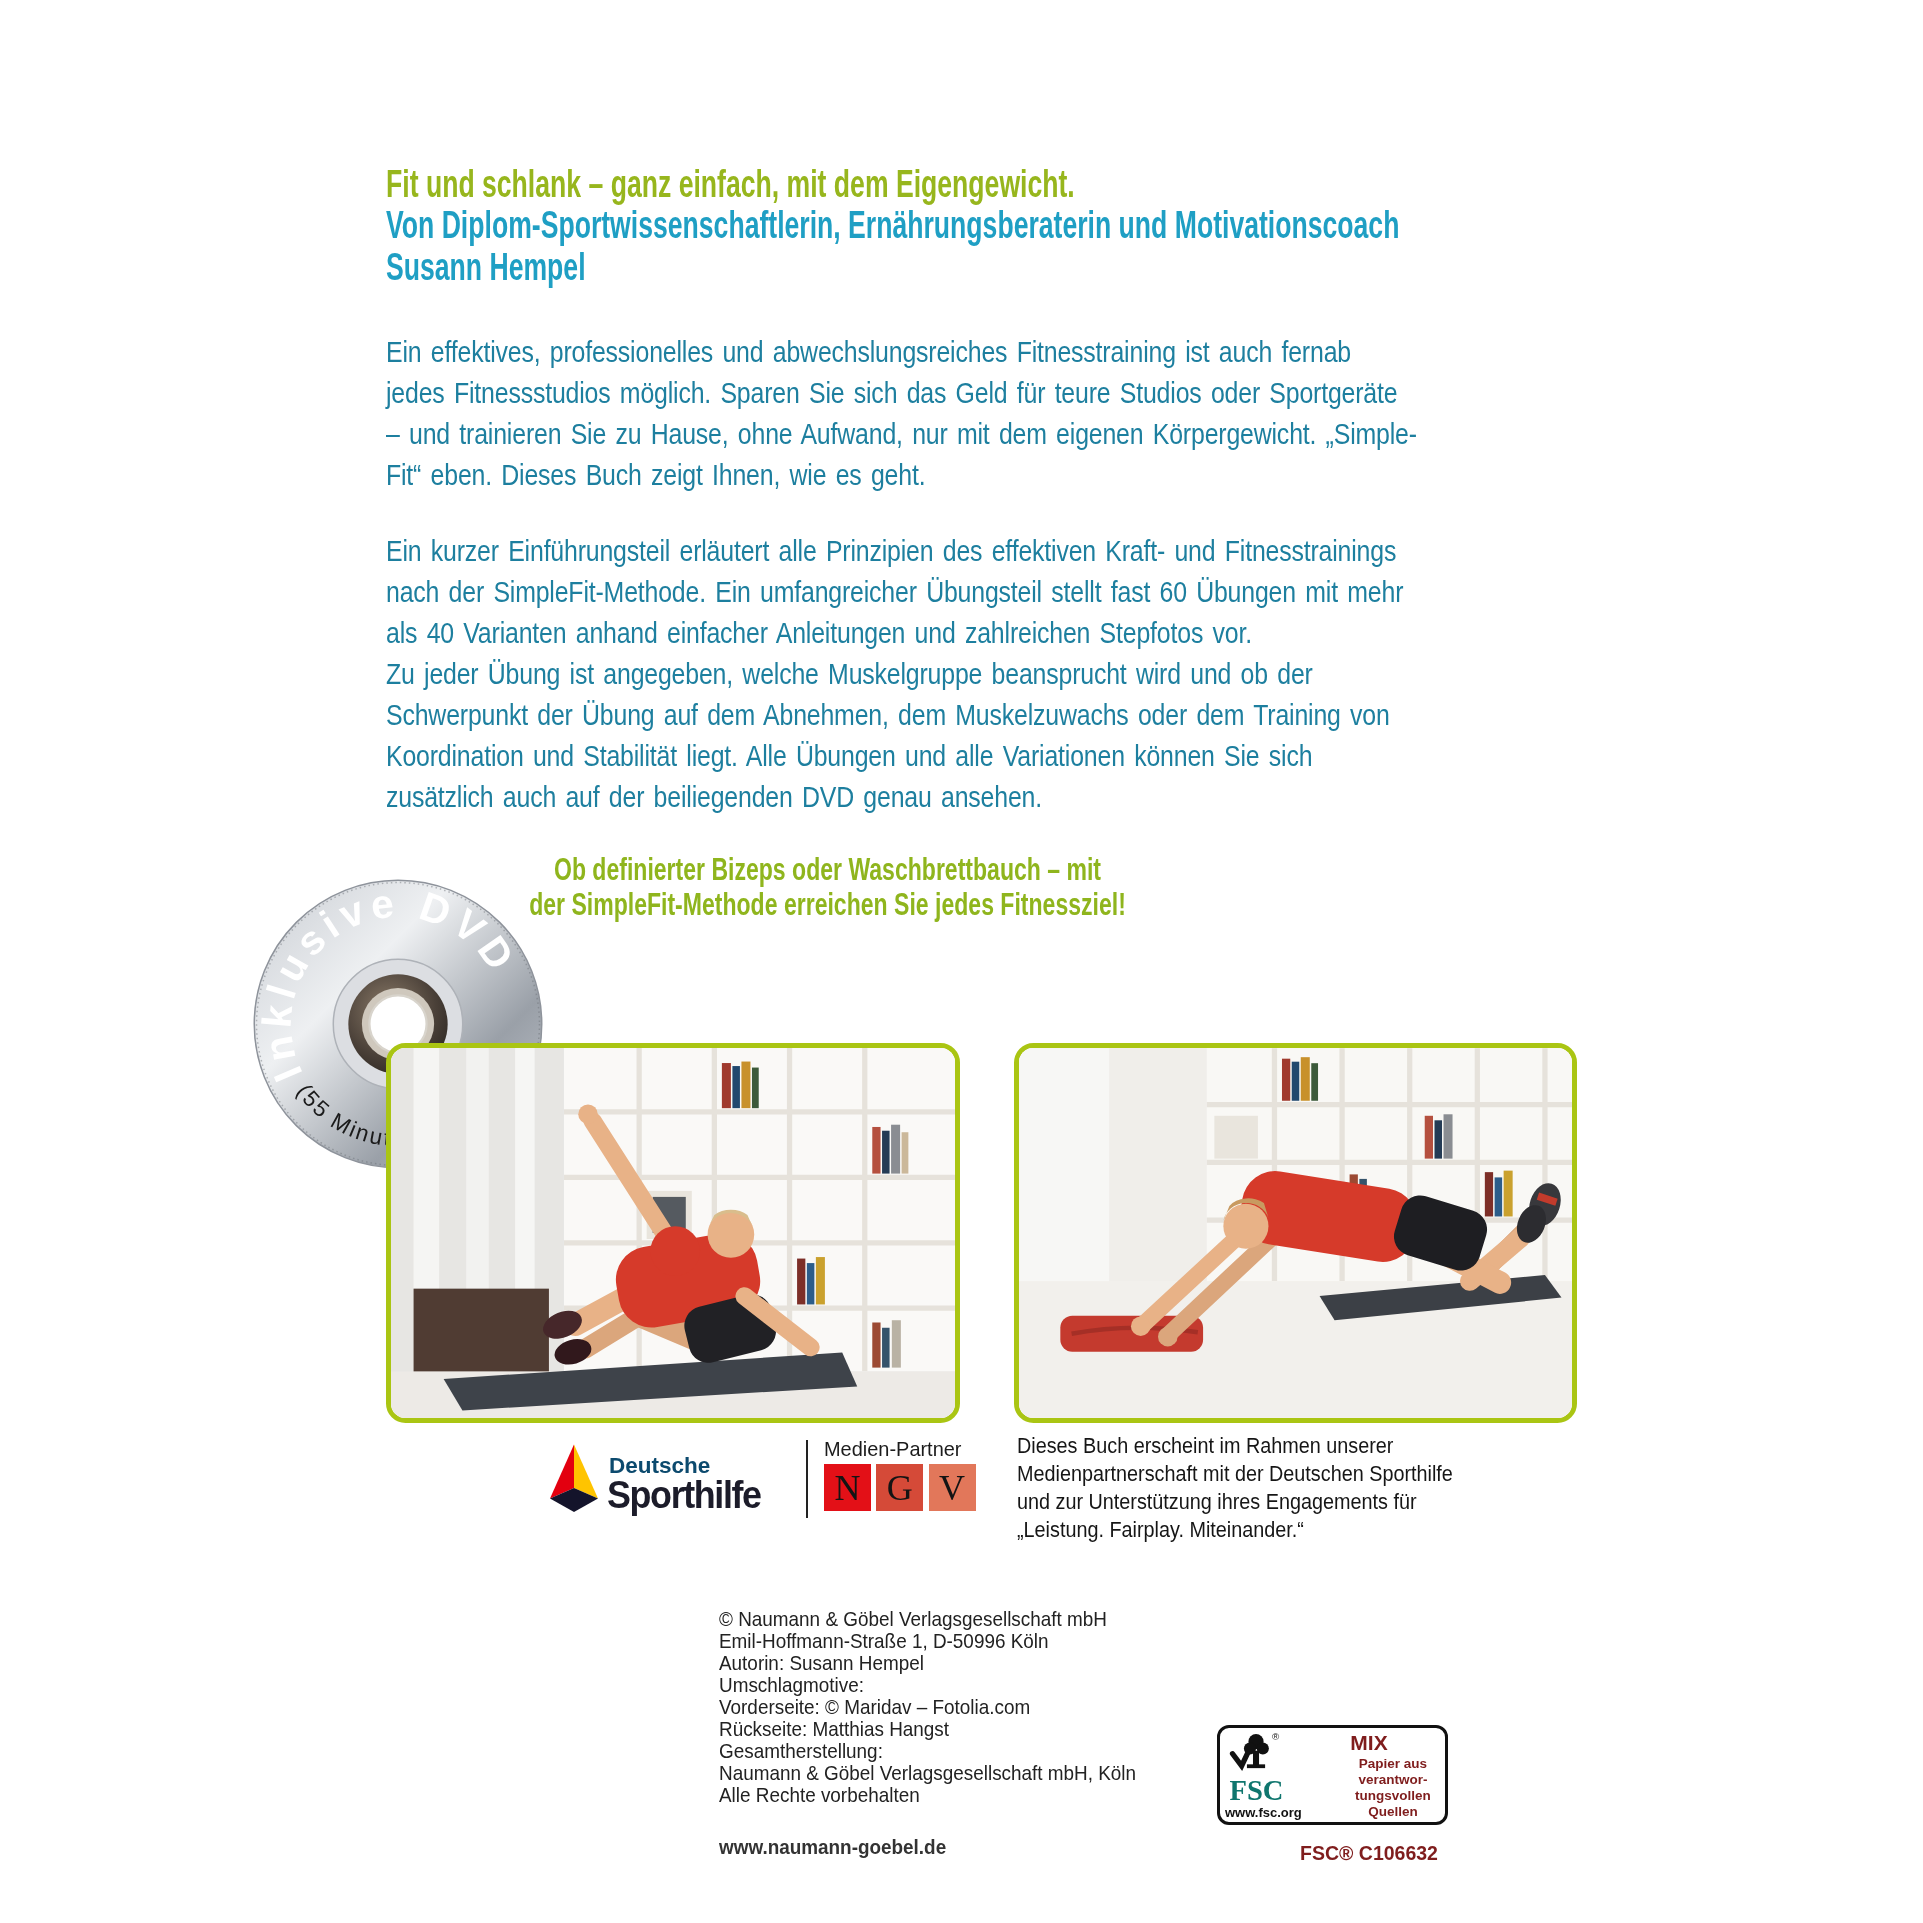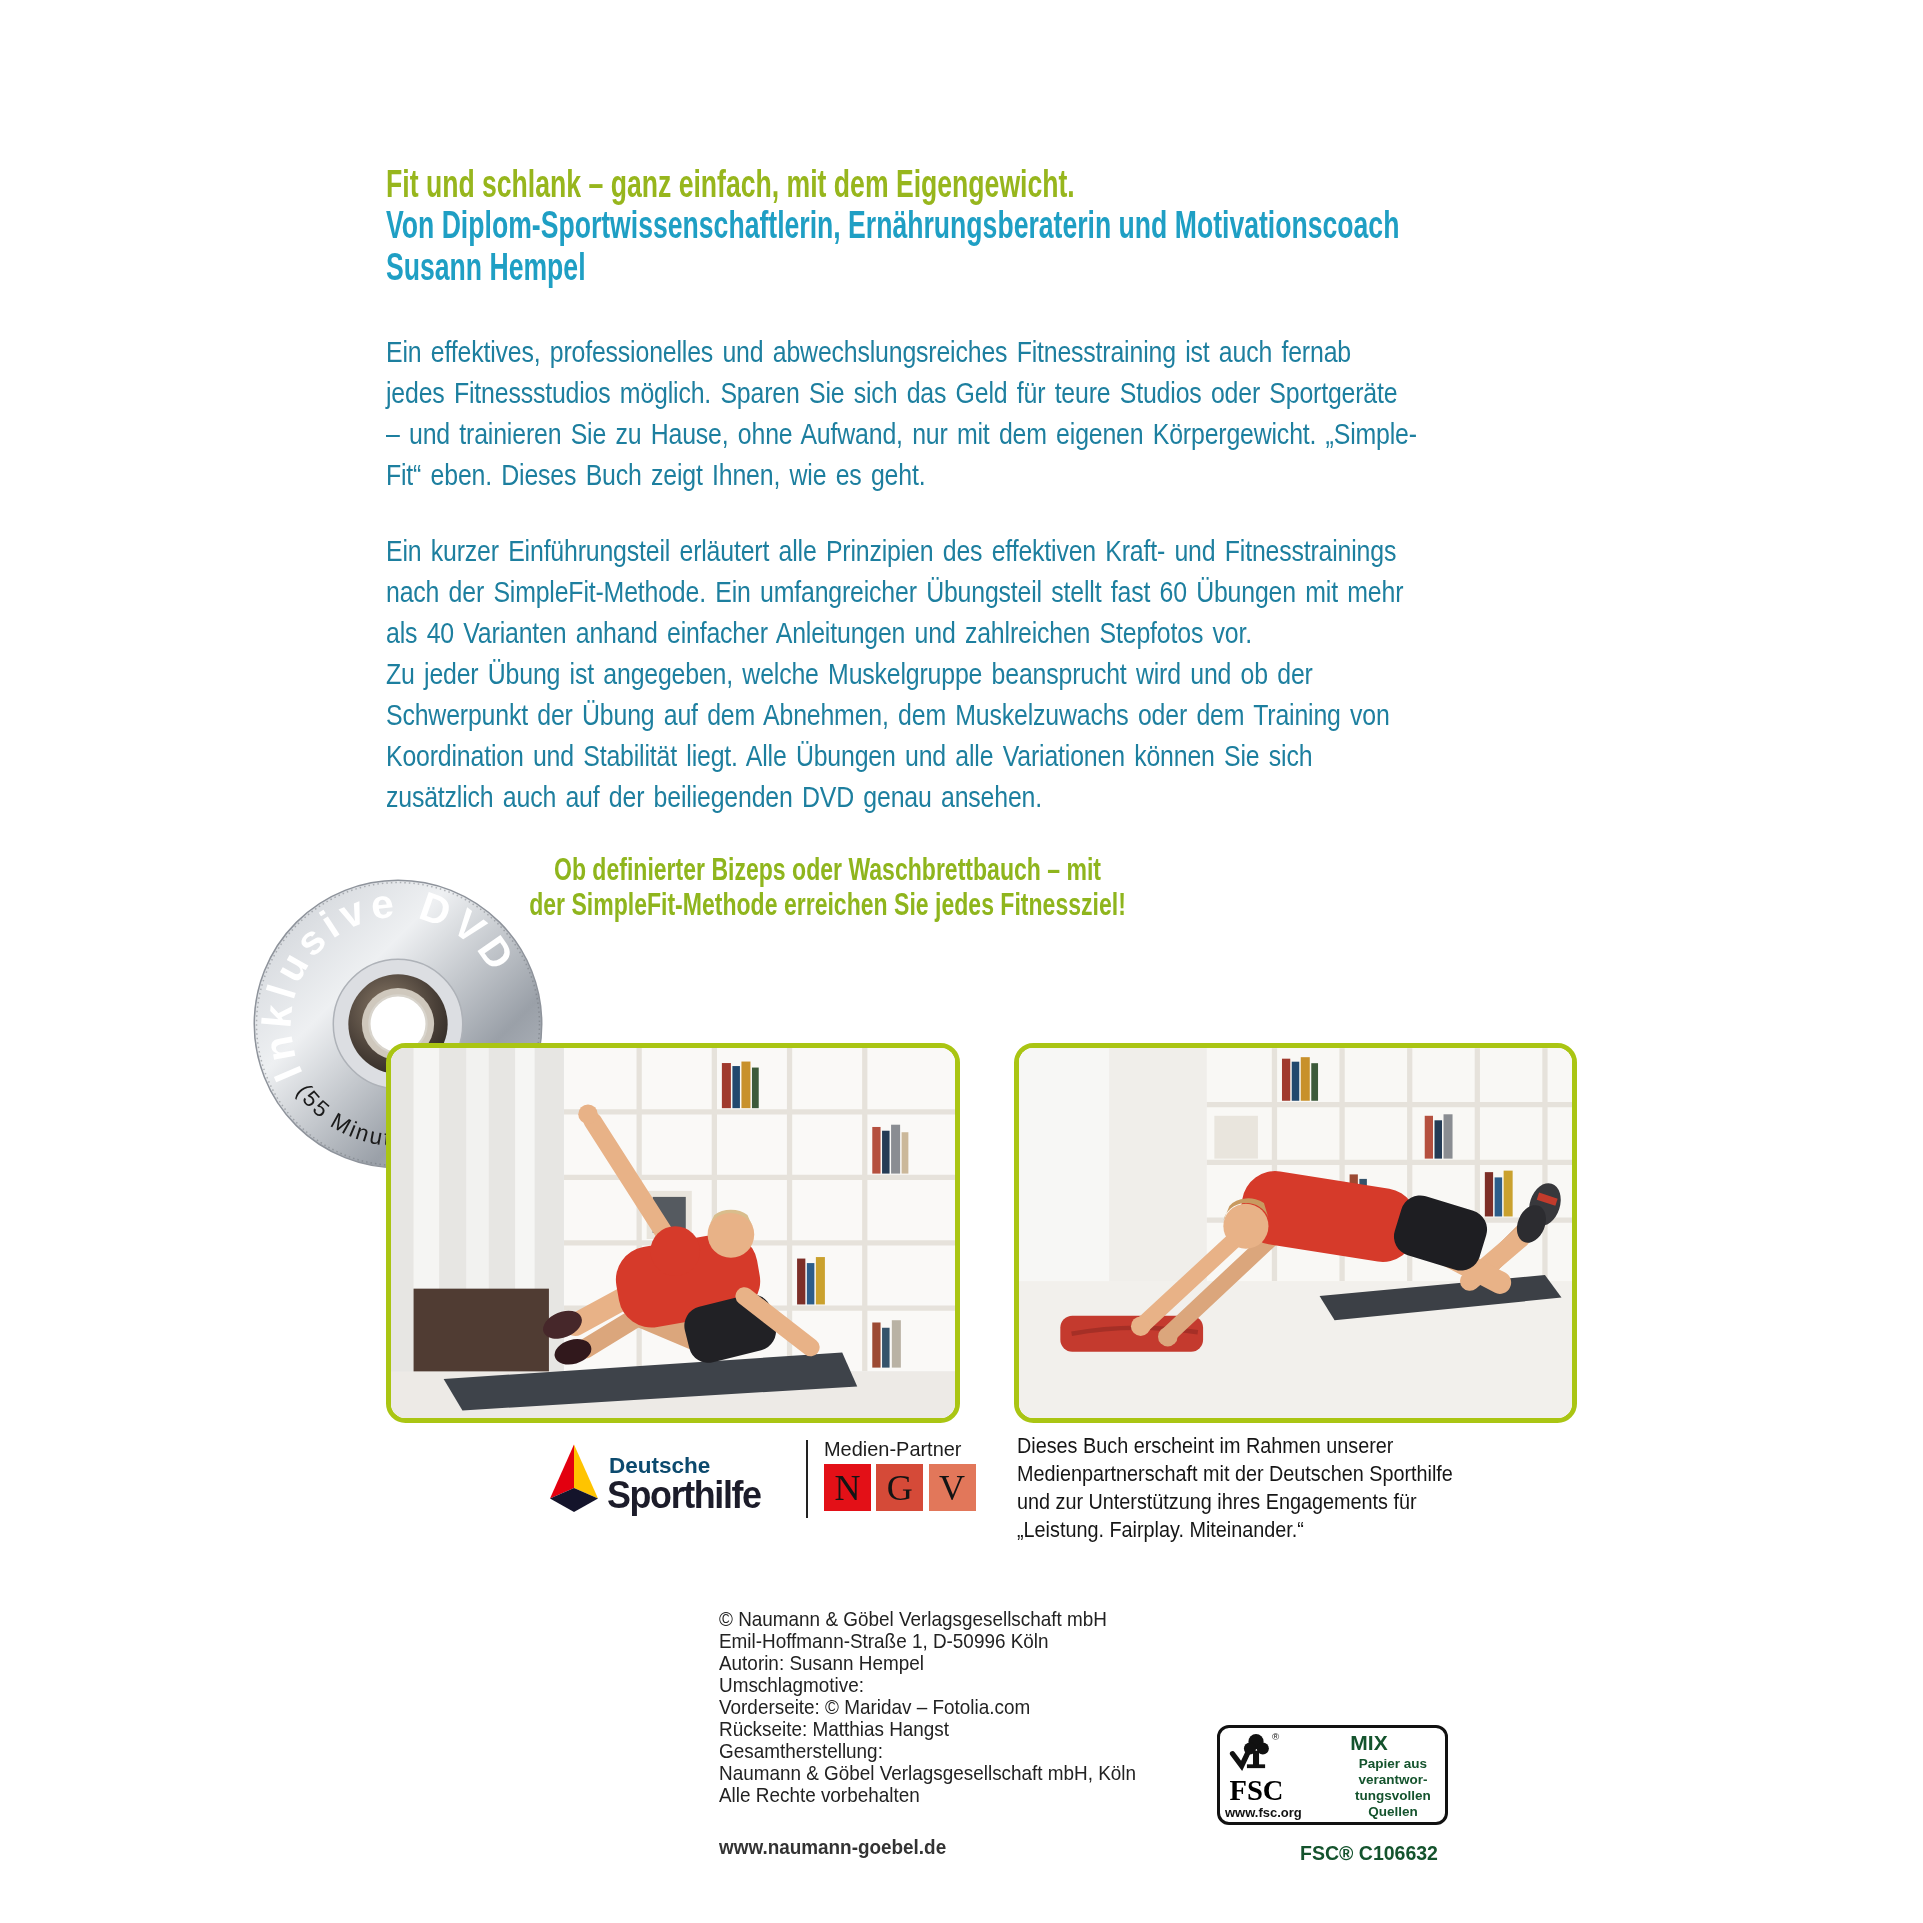--- a/index.html
+++ b/index.html
@@ -60,23 +60,23 @@
            transform:scaleX(.90);transform-origin:0 0;}
   .imprint div{white-space:nowrap;}
   .website{left:719px;top:1835px;color:#333333;font-size:21px;font-weight:bold;
            transform:scaleX(.90);transform-origin:0 0;}
 
   
   .fsc{left:1217px;top:1725px;width:231px;height:100px;border:3.8px solid #111111;border-radius:12px;
        background:#ffffff;box-sizing:border-box;}
   .fsc-tree{left:1228px;top:1731px;width:53px;height:47px;}
   .fsc-acronym{left:1225px;top:1775px;width:63px;text-align:center;font-family:"Liberation Serif",serif;
-               font-weight:bold;font-size:28.6px;color:#000000;}
+               font-weight:bold;font-size:28.6px;color:#0f766e;}
   .fsc-url{left:1225px;top:1805px;width:63px;text-align:center;font-size:13px;font-weight:bold;color:#111111;}
-  .fsc-right{left:1297px;top:1730px;width:144px;text-align:center;color:#14532d;}
+  .fsc-right{left:1297px;top:1730px;width:144px;text-align:center;color:#7f1d1d;}
   .fsc-mix{font-size:21px;font-weight:bold;line-height:25.6px;}
   .fsc-claim{font-size:13.5px;font-weight:bold;line-height:16px;margin-left:48px;}
   .fsc-license{font-size:19.5px;font-weight:bold;margin-top:22px;}
 
   
   .print-code{left:1562px;top:1786px;width:180px;text-align:center;color:#4a4a4a;font-size:20px;
               font-family:"DejaVu Sans Mono",monospace;letter-spacing:0.8px;
               transform:rotate(-90deg);transform-origin:50% 50%;}
   .trim-line{left:1668px;width:2.3px;background:#2a9fb5;}
   .trim-top{top:0;height:481px;}

